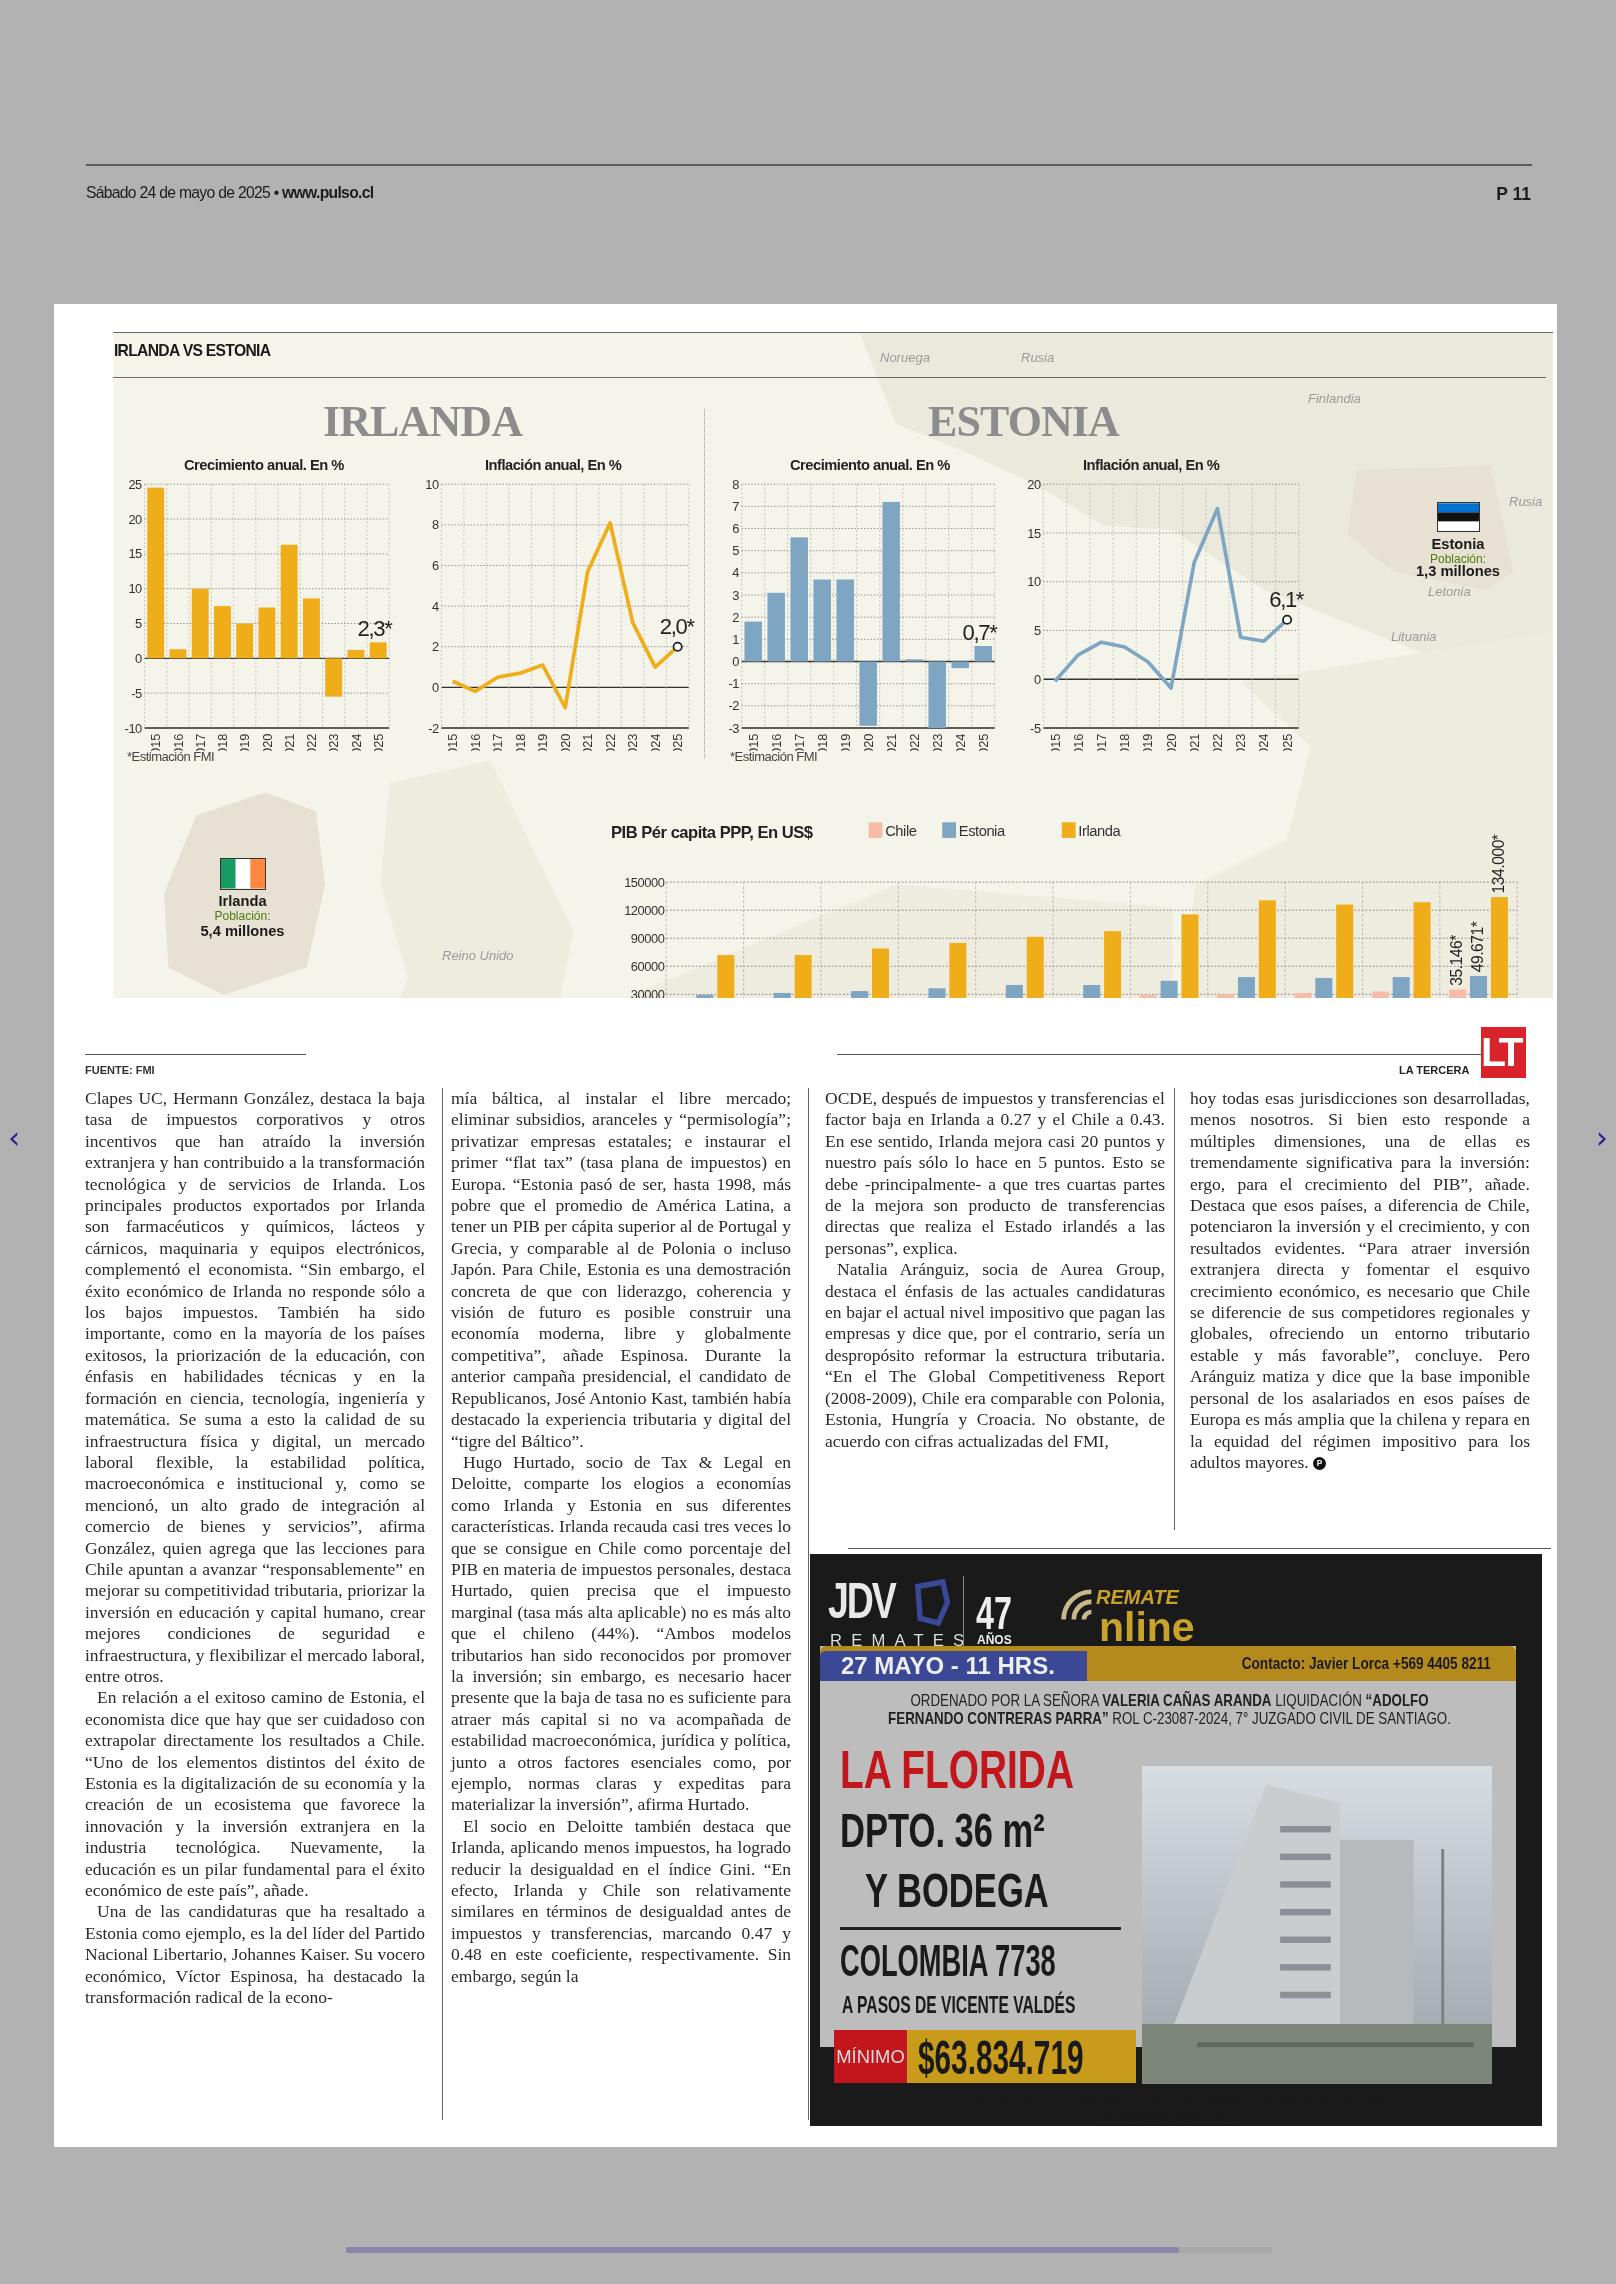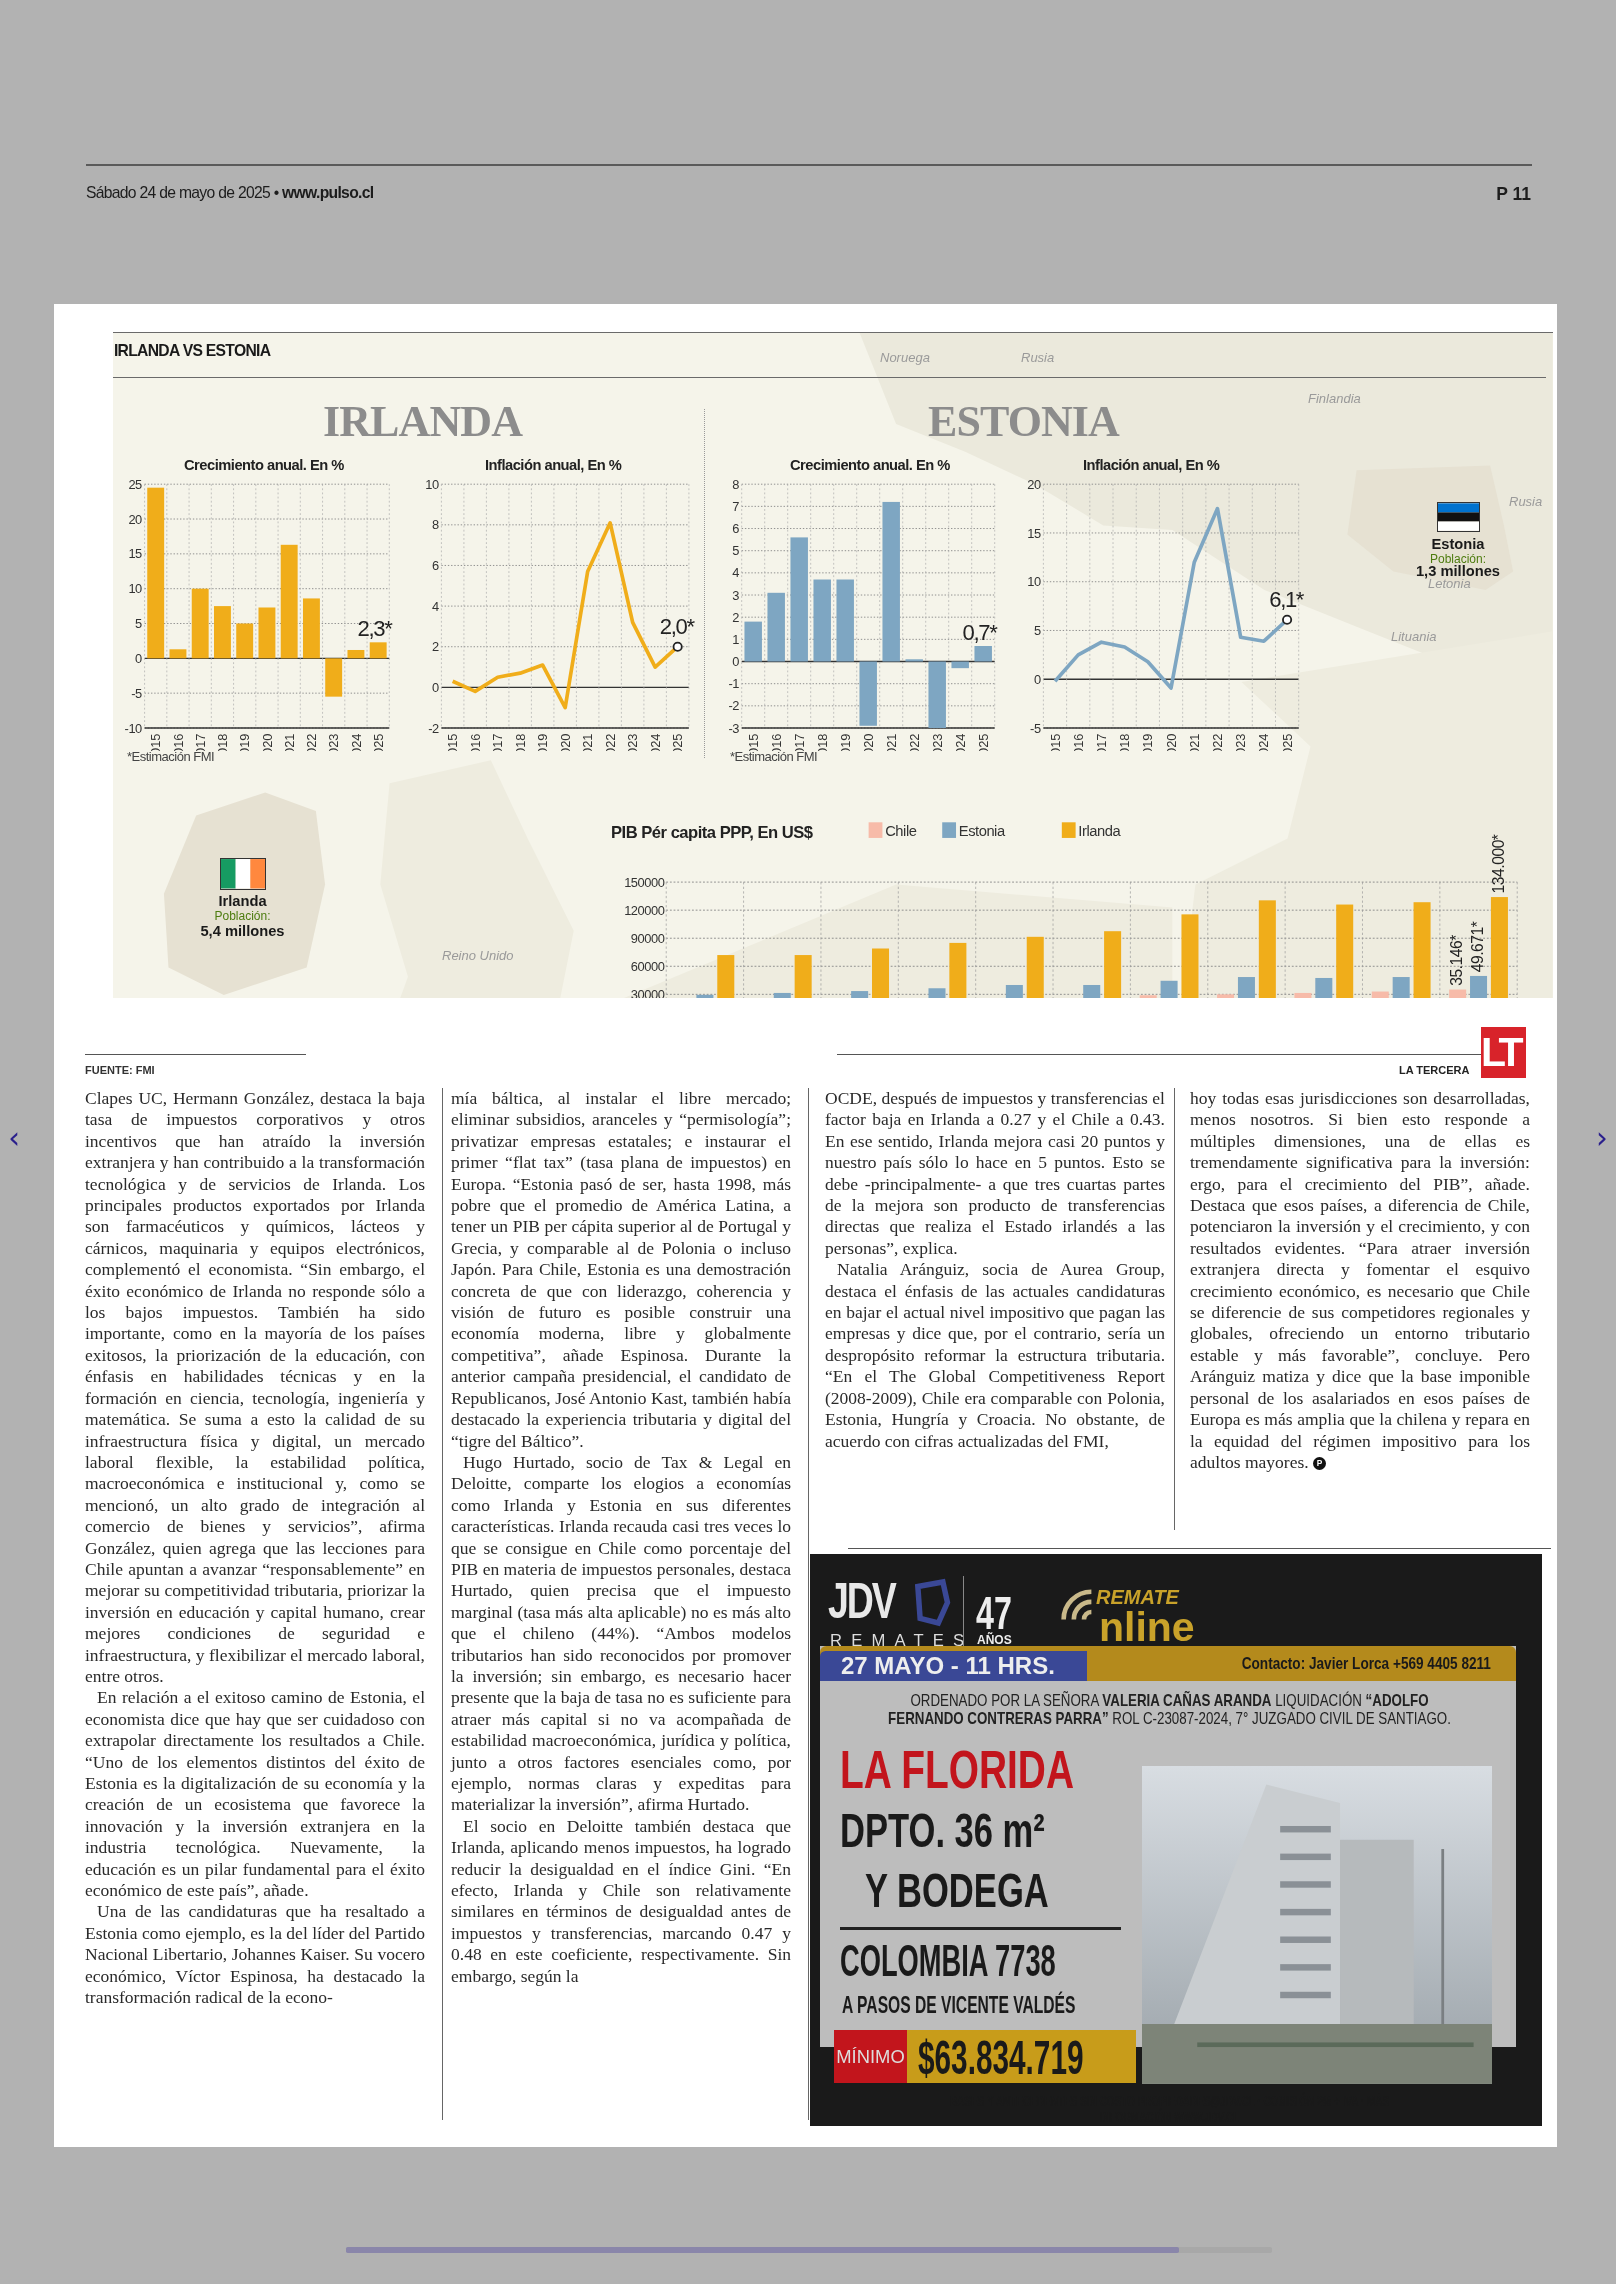--- a/index.html
+++ b/index.html
@@ -101,21 +101,21 @@
     </svg>
 
     <div class="hdr-line" style="top:0;width:1440px;"></div>
     <div class="kicker">IRLANDA VS ESTONIA</div>
     <div class="hdr-line" style="top:45px;width:1433px;"></div>
 
     <div class="maplabel" style="left:767px;top:18.4px;">Noruega</div>
     <div class="maplabel" style="left:908px;top:18.4px;">Rusia</div>
     <div class="maplabel" style="left:1195px;top:59px;">Finlandia</div>
     <div class="maplabel" style="left:1396px;top:162px;">Rusia</div>
-    <div class="maplabel" style="left:1315px;top:244px;">Letonia</div>
+    <div class="maplabel" style="left:1315px;top:252px;">Letonia</div>
     <div class="maplabel" style="left:1278px;top:297px;">Lituania</div>
     <div class="maplabel" style="left:329px;top:616px;">Reino Unido</div>
 
     <div class="country-title" style="left:210px;top:64px;">IRLANDA</div>
     <div class="country-title" style="left:815px;top:64px;">ESTONIA</div>
 
     <div class="divider-v" style="left:591px;top:77px;height:349px;"></div>
 
     <div class="chart-title" style="left:71px;top:125px;">Crecimiento anual. En %</div>
     <div class="chart-title" style="left:372px;top:125px;">Inflación anual, En %</div>

